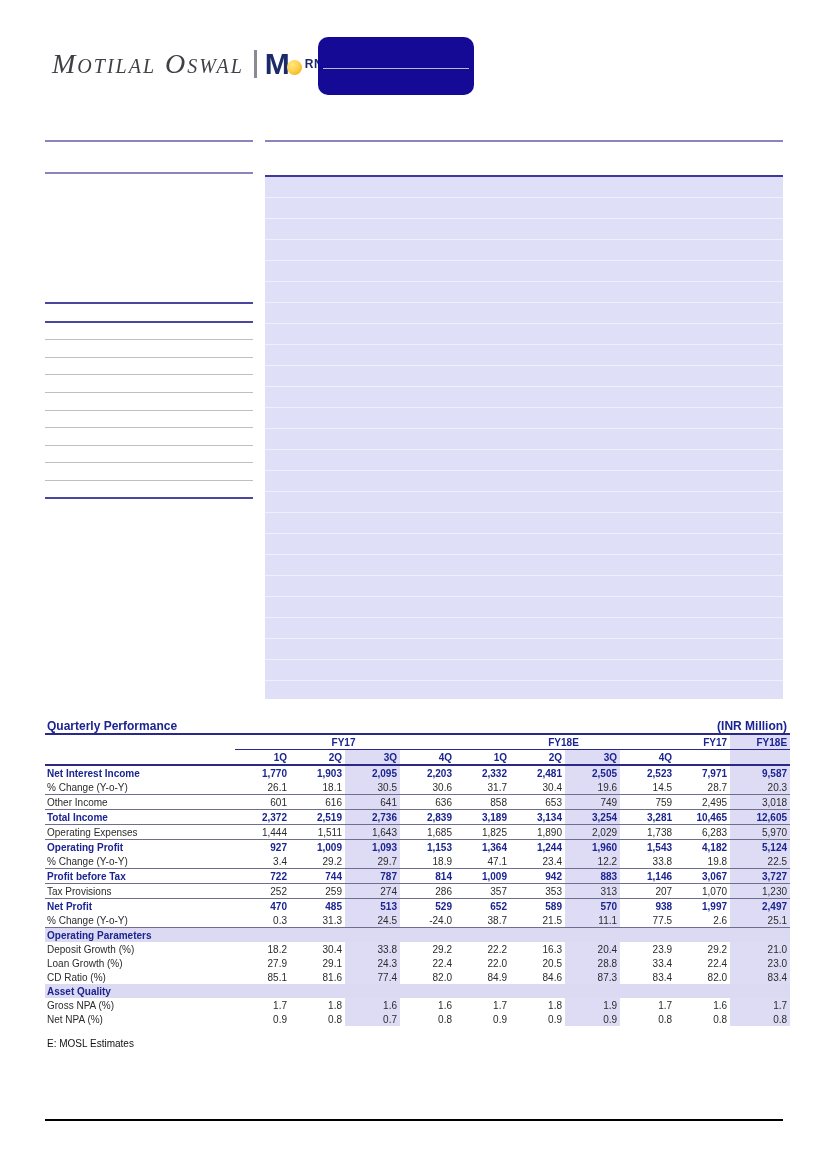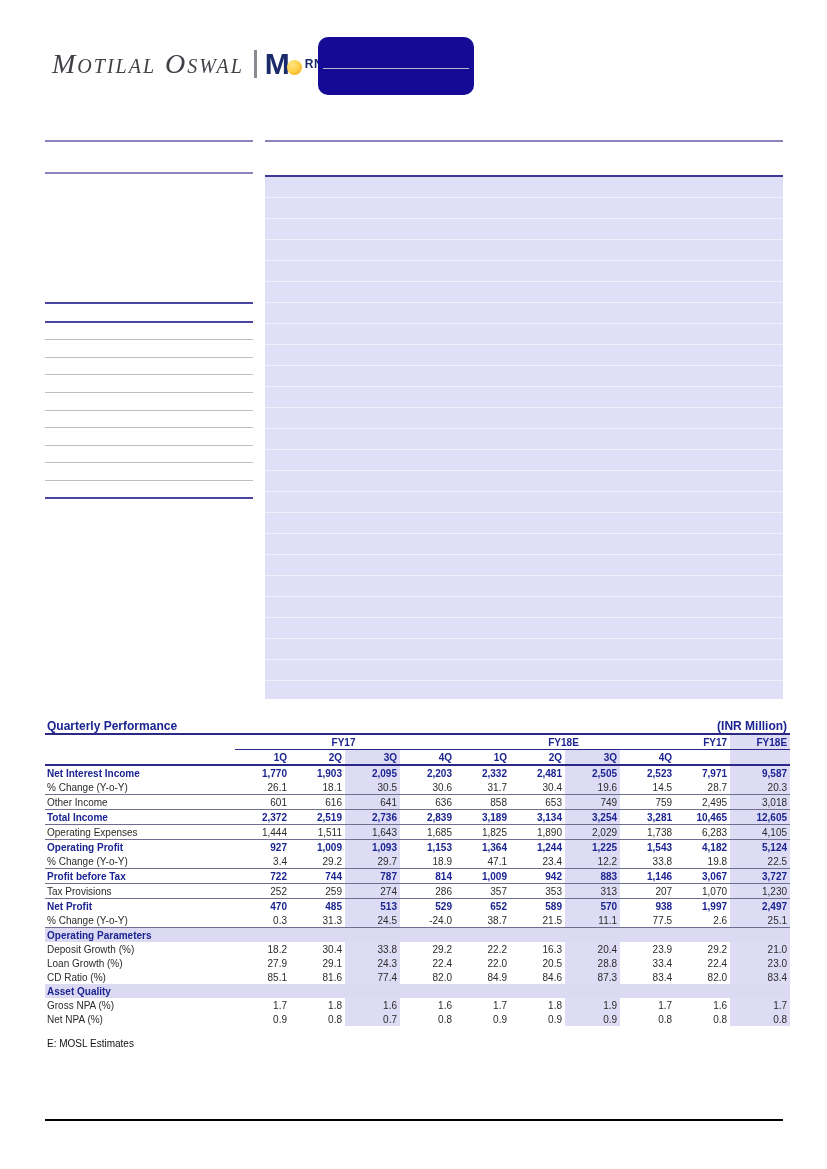--- a/index.html
+++ b/index.html
@@ -222,31 +222,31 @@
             <td class="lbl">Operating Expenses</td>
             <td class="num">1,444</td>
             <td class="num">1,511</td>
             <td class="num hl">1,643</td>
             <td class="num">1,685</td>
             <td class="num">1,825</td>
             <td class="num">1,890</td>
             <td class="num hl">2,029</td>
             <td class="num">1,738</td>
             <td class="num">6,283</td>
-            <td class="num hl">4,105</td>
+            <td class="num hl">5,970</td>
           </tr>
           <tr class="data-row bold">
             <td class="lbl">Operating Profit</td>
             <td class="num">927</td>
             <td class="num">1,009</td>
             <td class="num hl">1,093</td>
             <td class="num">1,153</td>
             <td class="num">1,364</td>
             <td class="num">1,244</td>
-            <td class="num hl">1,225</td>
+            <td class="num hl">1,960</td>
             <td class="num">1,543</td>
             <td class="num">4,182</td>
             <td class="num hl">5,124</td>
           </tr>
           <tr class="data-row pct rule">
             <td class="lbl">% Change (Y-o-Y)</td>
             <td class="num">3.4</td>
             <td class="num">29.2</td>
             <td class="num hl">29.7</td>
             <td class="num">18.9</td>

